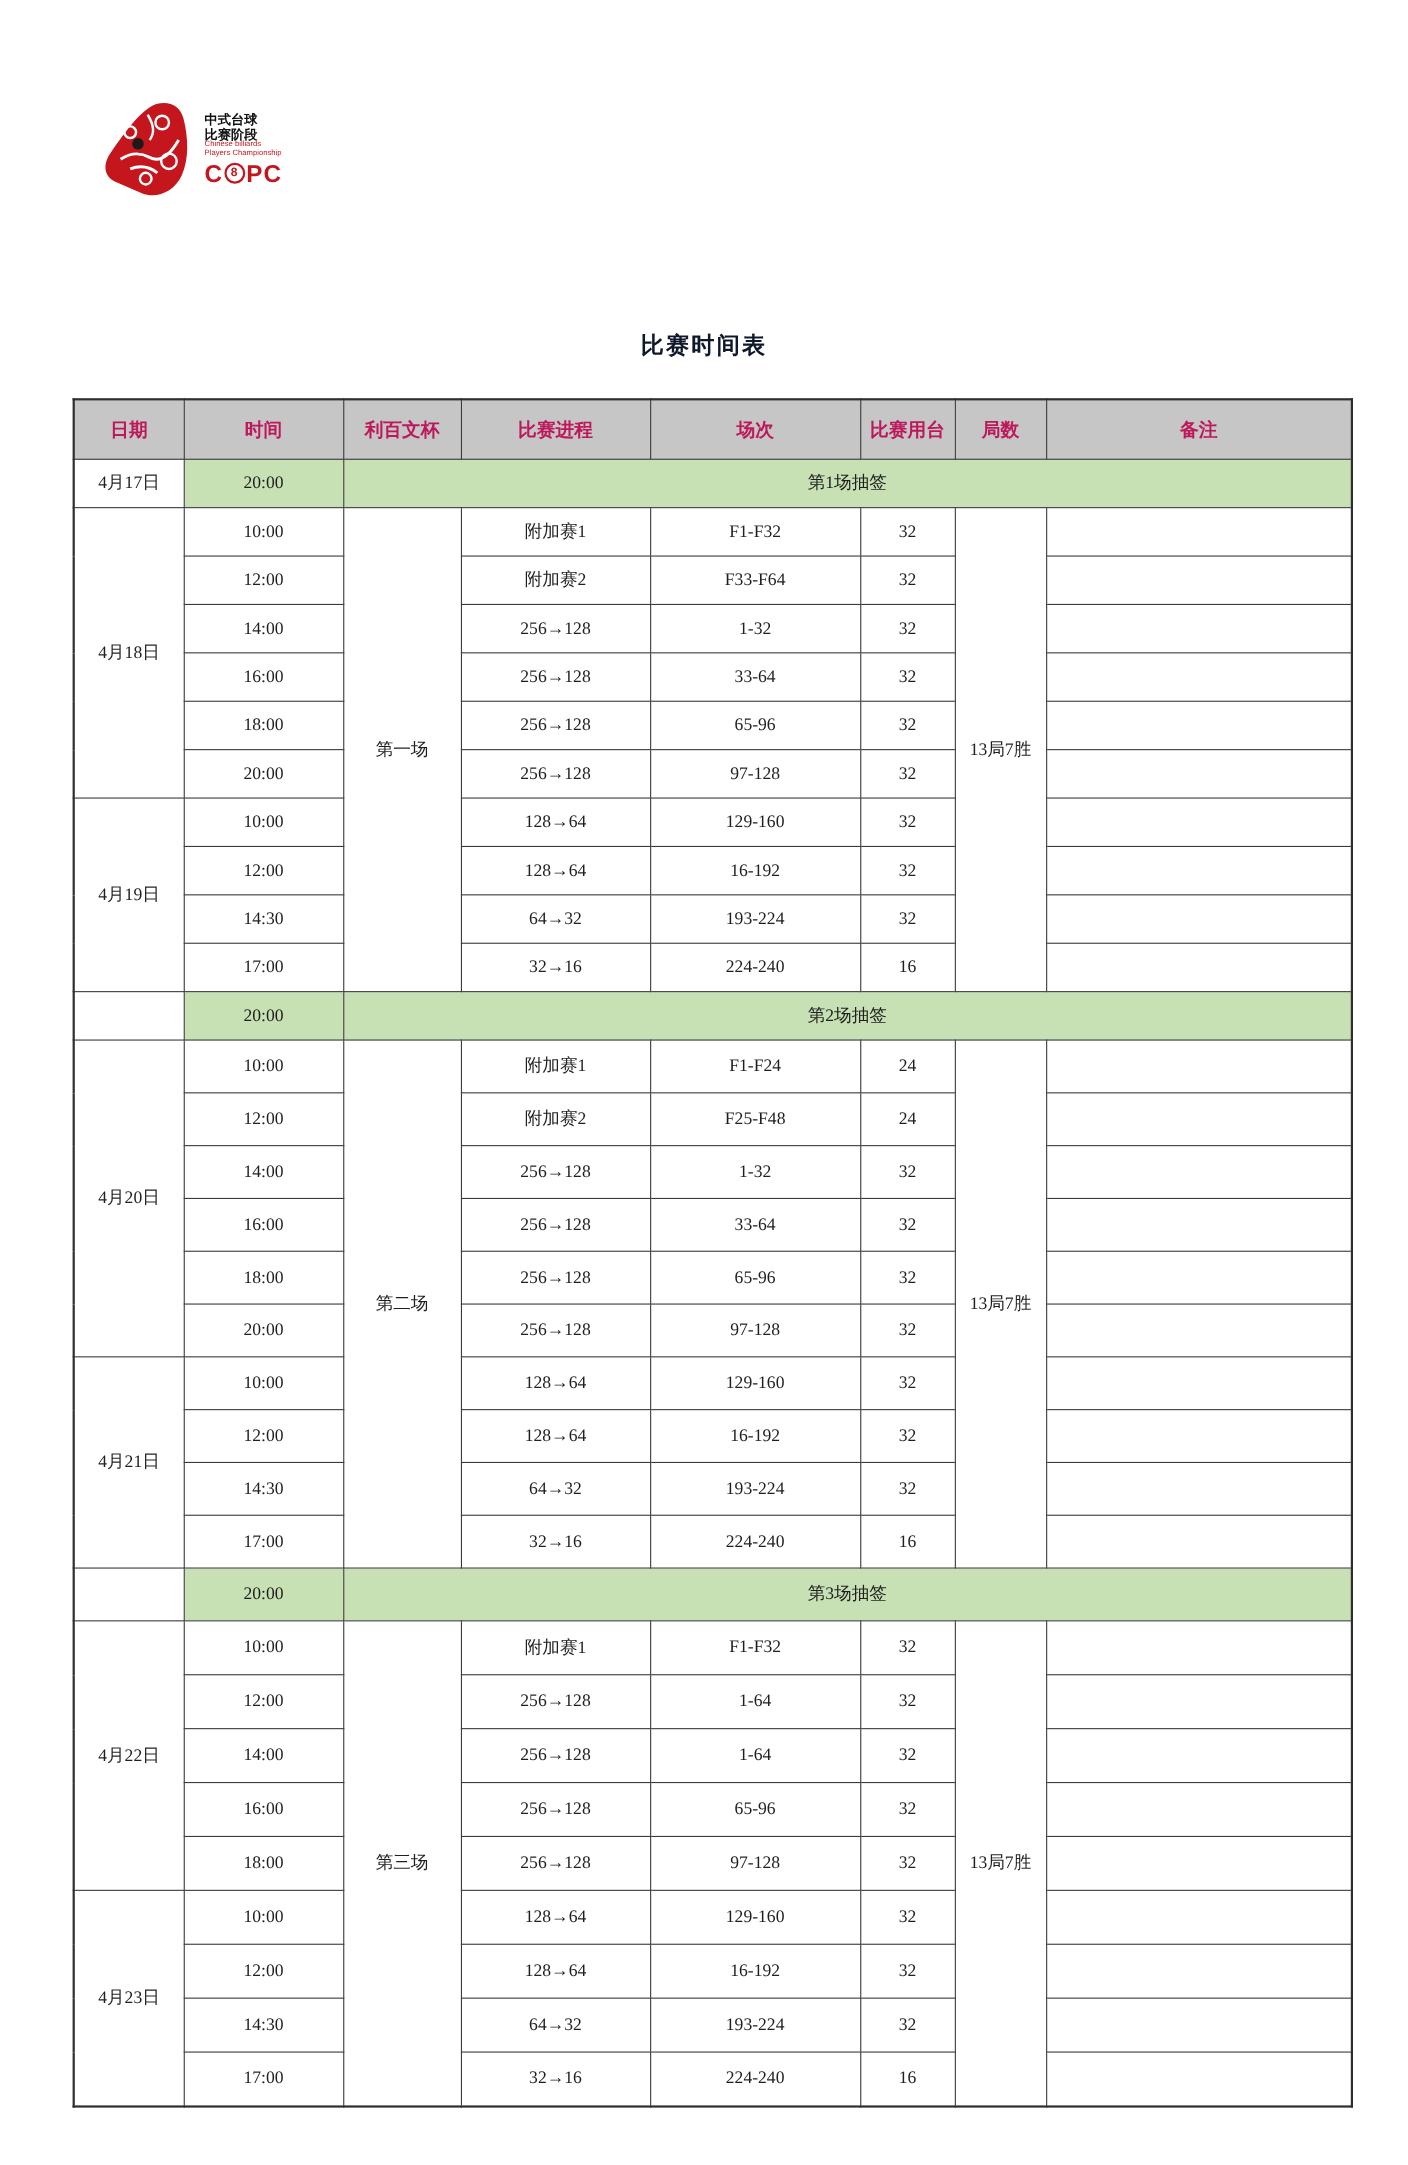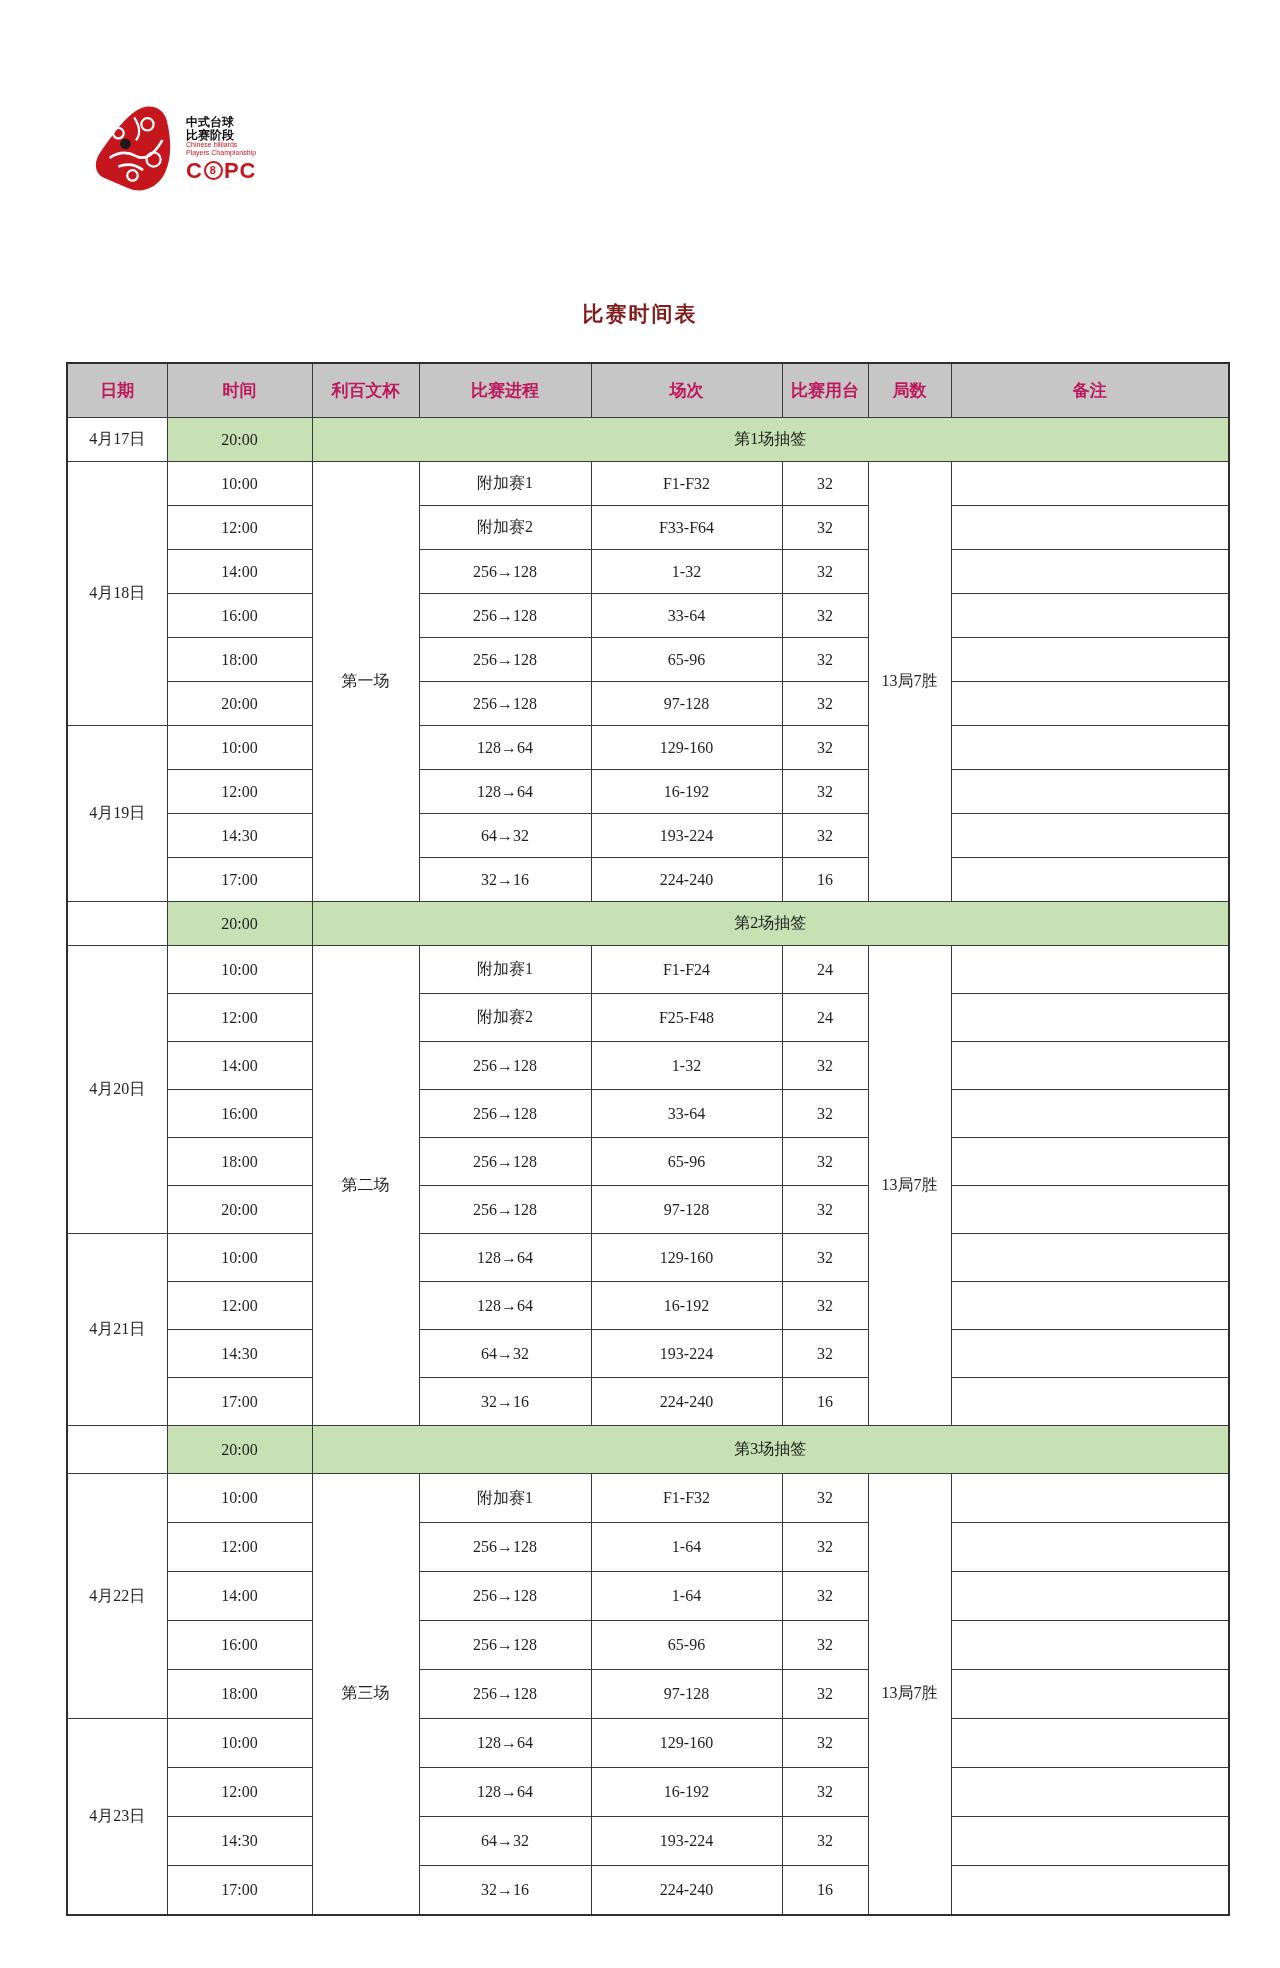--- a/index.html
+++ b/index.html
@@ -3,33 +3,33 @@
 <meta charset="utf-8">
 <style>
   html,body{margin:0;padding:0;}
   body{
     width:1280px;height:1968px;background:#ffffff;
     font-family:"Liberation Serif", serif;color:#1c1c1c;
     position:relative;overflow:hidden;
   }
   
   .header{position:relative;height:212px;}
-  .logo{position:absolute;left:92px;top:102px;display:flex;align-items:center;gap:6px;}
+  .logo{position:absolute;left:92px;top:89px;display:flex;align-items:center;gap:6px;}
   .logo-mark{width:88px;height:94px;display:block;}
   .logo-text{display:flex;flex-direction:column;line-height:1.05;}
   .logo-zh{font-family:"Liberation Sans",sans-serif;font-weight:bold;font-size:12px;color:#111;}
   .logo-en{font-size:7px;color:#c5161d;font-family:"Liberation Sans",sans-serif;}
   .logo-abbr{font-family:"Liberation Sans",sans-serif;font-weight:800;font-size:22px;color:#c5161d;margin-top:3px;letter-spacing:1px;display:flex;align-items:center;}
   .ball8{display:inline-block;width:15px;height:15px;border:2.5px solid #c5161d;border-radius:50%;
          font-size:11px;line-height:15px;text-align:center;margin:0 1px;}
   .titles{padding-top:108px;text-align:center;font-family:"Liberation Sans",sans-serif;
           font-weight:bold;font-size:33px;line-height:43px;color:#151515;letter-spacing:1px;}
   
   .subtitle{margin-top:88px;text-align:center;font-family:"Liberation Sans",sans-serif;
-            font-weight:bold;font-size:21px;color:#7f1d1d;letter-spacing:2px;}
+            font-weight:bold;font-size:21px;color:#0f172a;letter-spacing:2px;}
   
   table.schedule{
     border-collapse:collapse;table-layout:fixed;
     margin:34px 0 0 66px;width:1162px;
     font-size:16px;border:2px solid #2e2e2e;
   }
   .schedule th{
     background:#c6c6c6;border:1px solid #3a3a3a;
     font-family:"Liberation Sans",sans-serif;font-weight:bold;
     font-size:17px;height:51px;color:#be185d;

